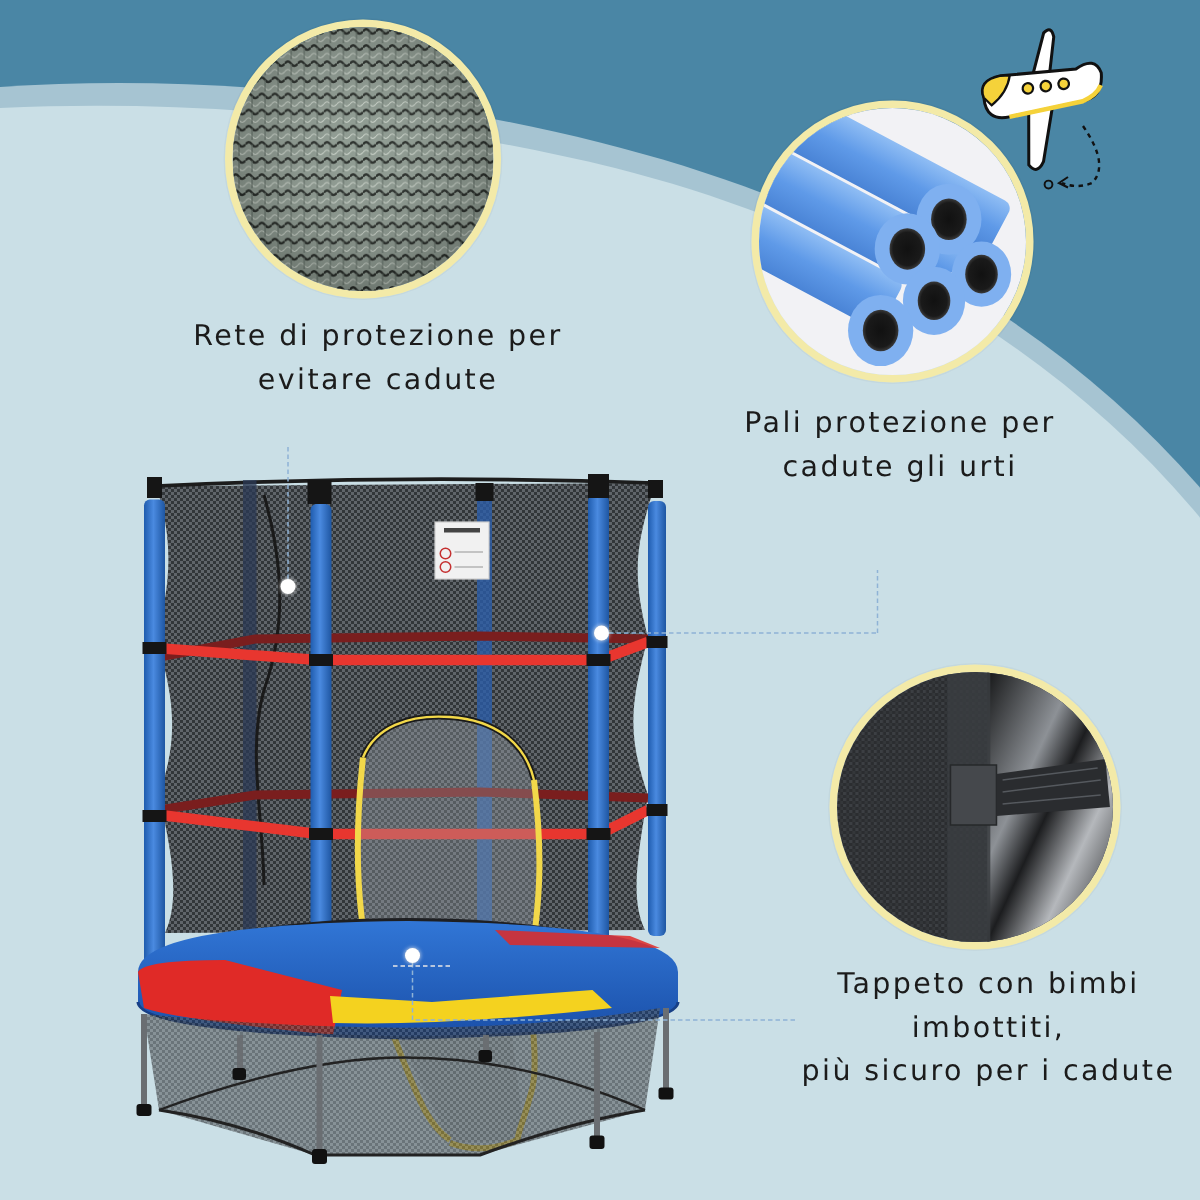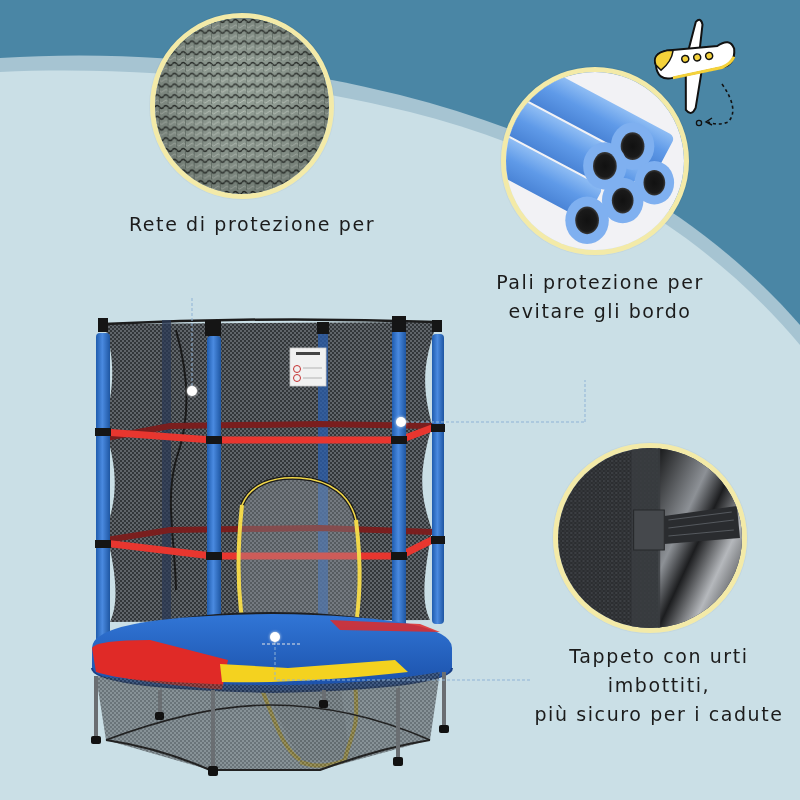--- a/index.html
+++ b/index.html
@@ -52,20 +52,21 @@
           <stop offset="1" stop-color="#000000" stop-opacity="0.25"></stop>
         </radialGradient>
       </defs>
       <rect width="180" height="180" fill="url(#mesh)"></rect>
       <rect width="180" height="180" fill="url(#netShade)"></rect>
     </svg>
   </div>
 
   <div class="caption" style="left:92px; top:210px; width:320px;">
     <span>Rete di protezione per</span>
+    <span>evitare cadute</span>
   </div>
 
   <div class="inset" style="left:501px; top:67px; width:188px; height:188px;">
     <svg viewBox="0 0 180 180">
       <defs>
         <linearGradient id="tube" x1="0" y1="0" x2="0" y2="1">
           <stop offset="0" stop-color="#8fbdf4"></stop>
           <stop offset="0.5" stop-color="#5f9ae8"></stop>
           <stop offset="1" stop-color="#4a84d6"></stop>
         </linearGradient>
@@ -93,21 +94,21 @@
         <ellipse cx="118" cy="130" rx="21" ry="23" fill="#7fb0f0"></ellipse>
         <ellipse cx="118" cy="130" rx="11" ry="13" fill="url(#hole)"></ellipse>
         <ellipse cx="82" cy="150" rx="22" ry="24" fill="#7fb0f0"></ellipse>
         <ellipse cx="82" cy="150" rx="12" ry="14" fill="url(#hole)"></ellipse>
       </g>
     </svg>
   </div>
 
   <div class="caption" style="left:485px; top:268px; width:230px;">
     <span>Pali protezione per</span>
-    <span>evitare gli bordo</span>
+    <span>cadute gli urti</span>
   </div>
 
   <div class="inset" style="left:553px; top:443px; width:194px; height:190px;">
     <svg viewBox="0 0 180 180" preserveAspectRatio="none">
       <defs>
         <pattern id="weave" width="4" height="4" patternUnits="userSpaceOnUse">
           <rect width="4" height="4" fill="#2b2d30"></rect>
           <rect width="2" height="2" fill="#3c3f43"></rect>
           <rect x="2" y="2" width="2" height="2" fill="#34373a"></rect>
         </pattern>
@@ -122,21 +123,21 @@
       <rect width="180" height="180" fill="url(#weave)"></rect>
       <rect x="98" y="0" width="82" height="180" fill="url(#gloss)"></rect>
       <rect x="72" y="0" width="28" height="180" fill="#3a3d41" opacity="0.85"></rect>
       <rect x="74" y="62" width="30" height="40" fill="#45484c" stroke="#26282a" stroke-width="1"></rect>
       <path d="M104,68 L175,58 L178,90 L104,96 Z" fill="#2a2c2f"></path>
       <path d="M108,72 L170,64 M108,80 L172,72 M108,88 L172,82" stroke="#55595e" stroke-width="1"></path>
     </svg>
   </div>
 
   <div class="caption" style="left:533px; top:642px; width:252px;">
-    <span>Tappeto con urti</span>
+    <span>Tappeto con bimbi</span>
     <span>imbottiti,</span>
     <span>più sicuro per i cadute</span>
   </div>
 
   <svg class="overlay" width="800" height="800" viewBox="0 0 800 800" style="z-index:2;">
     <g transform="translate(690,62) rotate(-12)">
 
       <path d="M-2,-6 L14,-38 Q20,-42 20,-34 L10,-4 Z" fill="#fff" stroke="#111" stroke-width="2"></path>
 
       <path d="M-6,8 L-14,46 Q-10,54 -4,46 L10,10 Z" fill="#fff" stroke="#111" stroke-width="2"></path>

